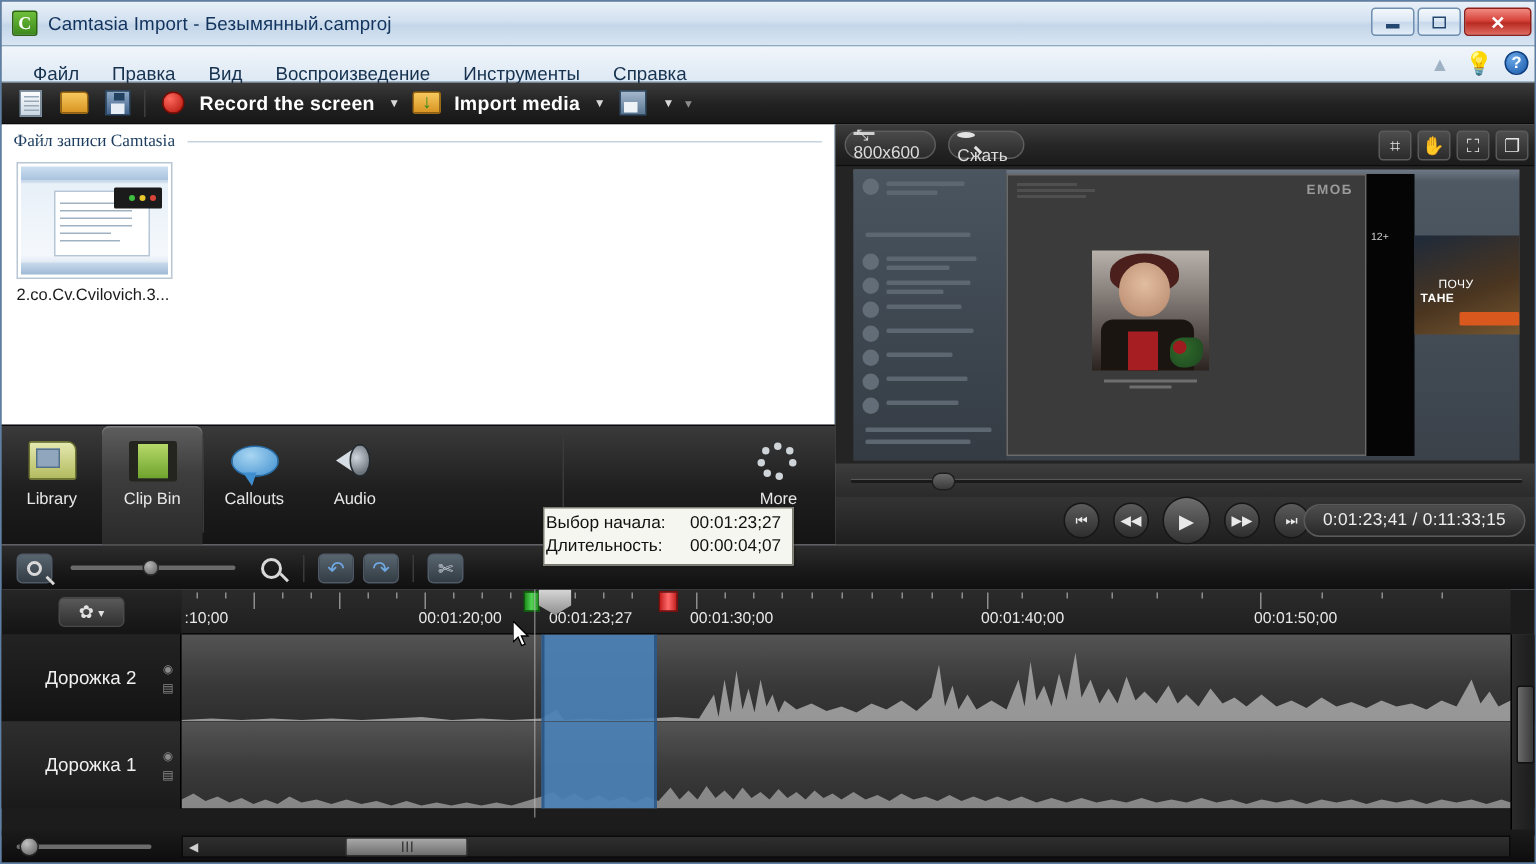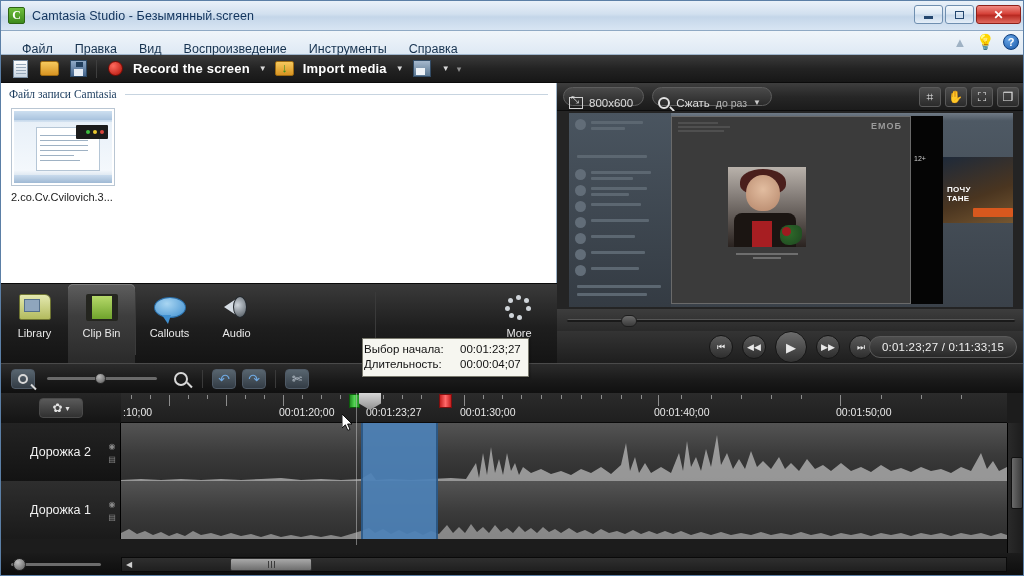--- a/index.html
+++ b/index.html
@@ -181,22 +181,22 @@
   }
   .pv-toolbar {
     height: 28px; width: 100%;
     background: linear-gradient(180deg,#3e3e3e 0%, #262626 52%, #1b1b1b 100%);
     display: flex; align-items: center; padding: 0 6px; gap: 8px;
     border-bottom: 1px solid #0c0c0c;
   }
   .pv-pill {
     height: 19px; border-radius: 10px; border: 1px solid #5d5d5d;
     background: linear-gradient(180deg,#4a4a4a,#2a2a2a);
-    display: flex; align-items: center; gap: 6px; padding: 12px 10px 0 5px;
-    color: #dcdcdc; font-size: 11.5px;
+    display: flex; gap: 6px; padding: 0 10px 0 5px;
+    color: #dcdcdc; font-size: 11.5px; flex-direction: column;
   }
   .pv-ic-dim { width: 14px; height: 12px; border: 1px solid #cfcfcf; position: relative; }
   .pv-ic-dim:after { content:'⤡'; position:absolute; left:1px; top:-4px; font-size: 10px; color:#e6e6e6; }
   .pv-ic-mag { width: 12px; height: 12px; border: 2px solid #e2e2e2; border-radius: 50%; position: relative; }
   .pv-ic-mag:after { content:''; position: absolute; left: 9px; top: 9px; width: 6px; height: 2px; background: #e2e2e2; transform: rotate(45deg); }
   .pv-caret { font-size: 8px; color: #ccc; }
   .pv-sub { color: #b4b4b4; font-size: 10.5px; }
   .pv-right { margin-left: auto; display: flex; gap: 4px; }
   .pv-btn {
     width: 22px; height: 20px; border: 1px solid #5a5a5a; border-radius: 3px;
@@ -235,21 +235,21 @@
   .pv-cap i { display: block; height: 2px; background: #6e6e6e; margin: 2px auto; }
   .pv-hdrtext { position: absolute; left: 6px; top: 5px; width: 56px; }
   .pv-hdrtext i { display: block; height: 2px; background: #4f4f4f; margin-bottom: 2px; }
   .pv-logo { position: absolute; right: 8px; top: 4px; font-size: 9px; color: #9a9a9a; font-weight: bold; letter-spacing: 1px; }
   .pv-adcol { position: absolute; left: 342px; top: 3px; width: 32px; height: 188px; background: #050505; }
   .pv-ad {
     position: absolute; left: 374px; top: 44px; width: 82px; height: 66px;
     background: linear-gradient(160deg,#1e2a3a 0%, #4a3520 55%, #7a5a32 100%);
     overflow: hidden;
   }
-  .pv-ad-t1 { position: absolute; left: 4px; top: 28px; font-size: 8px; font-weight: bold; color: #fff; letter-spacing: .3px; }
+  .pv-ad-t1 { position: absolute; left: 16px; top: 28px; font-size: 8px; font-weight: normal; color: #fff; letter-spacing: .3px; }
   .pv-ad-t2 { position: absolute; left: 4px; top: 37px; font-size: 8px; font-weight: bold; color: #fff; letter-spacing: .3px; }
   .pv-ad-btn { position: absolute; left: 30px; bottom: 6px; width: 40px; height: 9px; background: #d8581e; border-radius: 1px; }
   .pv-age { position: absolute; left: 345px; top: 42px; font-size: 7px; color: #cfcfcf; }
   .pv-seek {
     position: relative; height: 22px; width: 100%;
     background: linear-gradient(180deg,#3d3d3d,#2a2a2a);
     display: flex; align-items: center; padding: 0 10px;
   }
   .pv-seek-track { width: 100%; height: 3px; background: #1a1a1a; border-top: 1px solid #565656; border-radius: 2px; position: relative; }
   .pv-seek-thumb {
@@ -412,21 +412,21 @@
   
   .cursor { position: absolute; left: 341px; top: 413px; z-index: 70; width: 12px; height: 18px; }
 </style>
 </head>
 <body>
 
 <div id="app">
 
   <div class="titlebar">
     <div class="app-icon">C</div>
-    <div class="title-text">Camtasia Studio - Безымянный.screen</div>
+    <div class="title-text">Camtasia Import - Безымянный.camproj</div>
     <div class="wincontrols">
       <div class="wbtn">
           <span class="glyph-min"></span>
         </div>
       <div class="wbtn">
           <span class="glyph-max"></span>
         </div>
       <div class="wbtn close">✕</div>
     </div>
   </div>
@@ -639,21 +639,21 @@
         <div class="pv-seek-thumb"></div>
       </div>
     </div>
 
     <div class="pv-controls">
       <div class="pc-btn">⏮</div>
       <div class="pc-btn">◀◀</div>
       <div class="pc-btn play">▶</div>
       <div class="pc-btn">▶▶</div>
       <div class="pc-btn">⏭</div>
-      <div class="pc-time">0:01:23;27 / 0:11:33;15</div>
+      <div class="pc-time">0:01:23;41 / 0:11:33;15</div>
     </div>
   </div>
 
   <div class="tl-toolbar">
     <div class="tl-btn">
         <span class="tl-mag small"></span>
       </div>
     <div class="tl-zoomslider">
       <div class="tl-zoomthumb"></div>
     </div>

